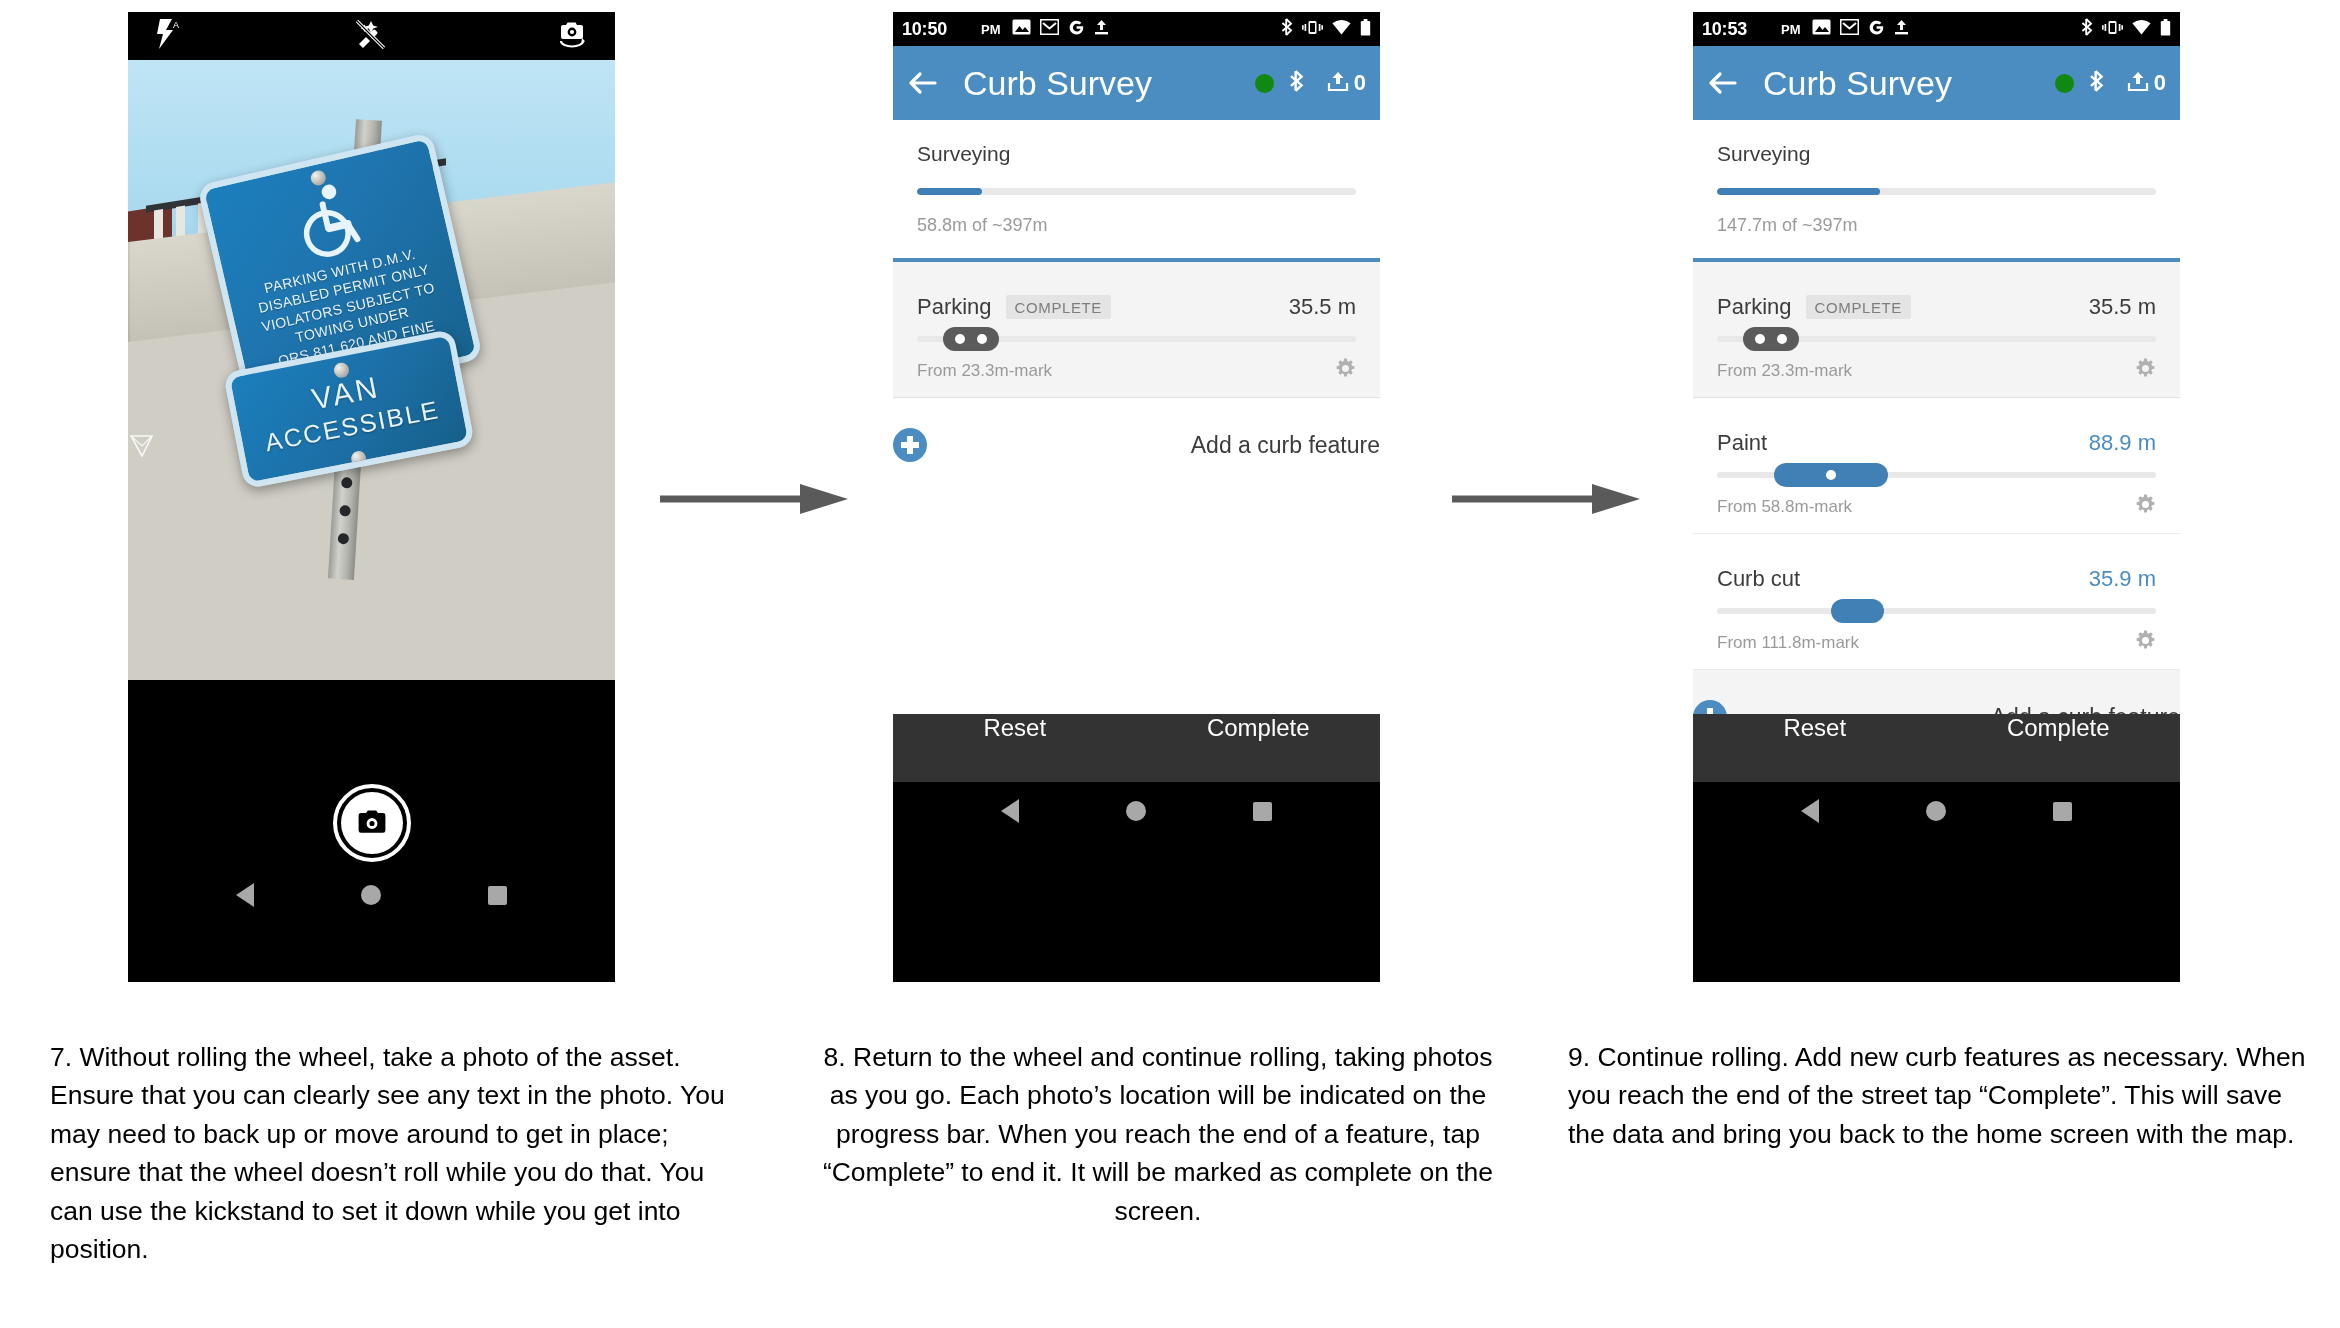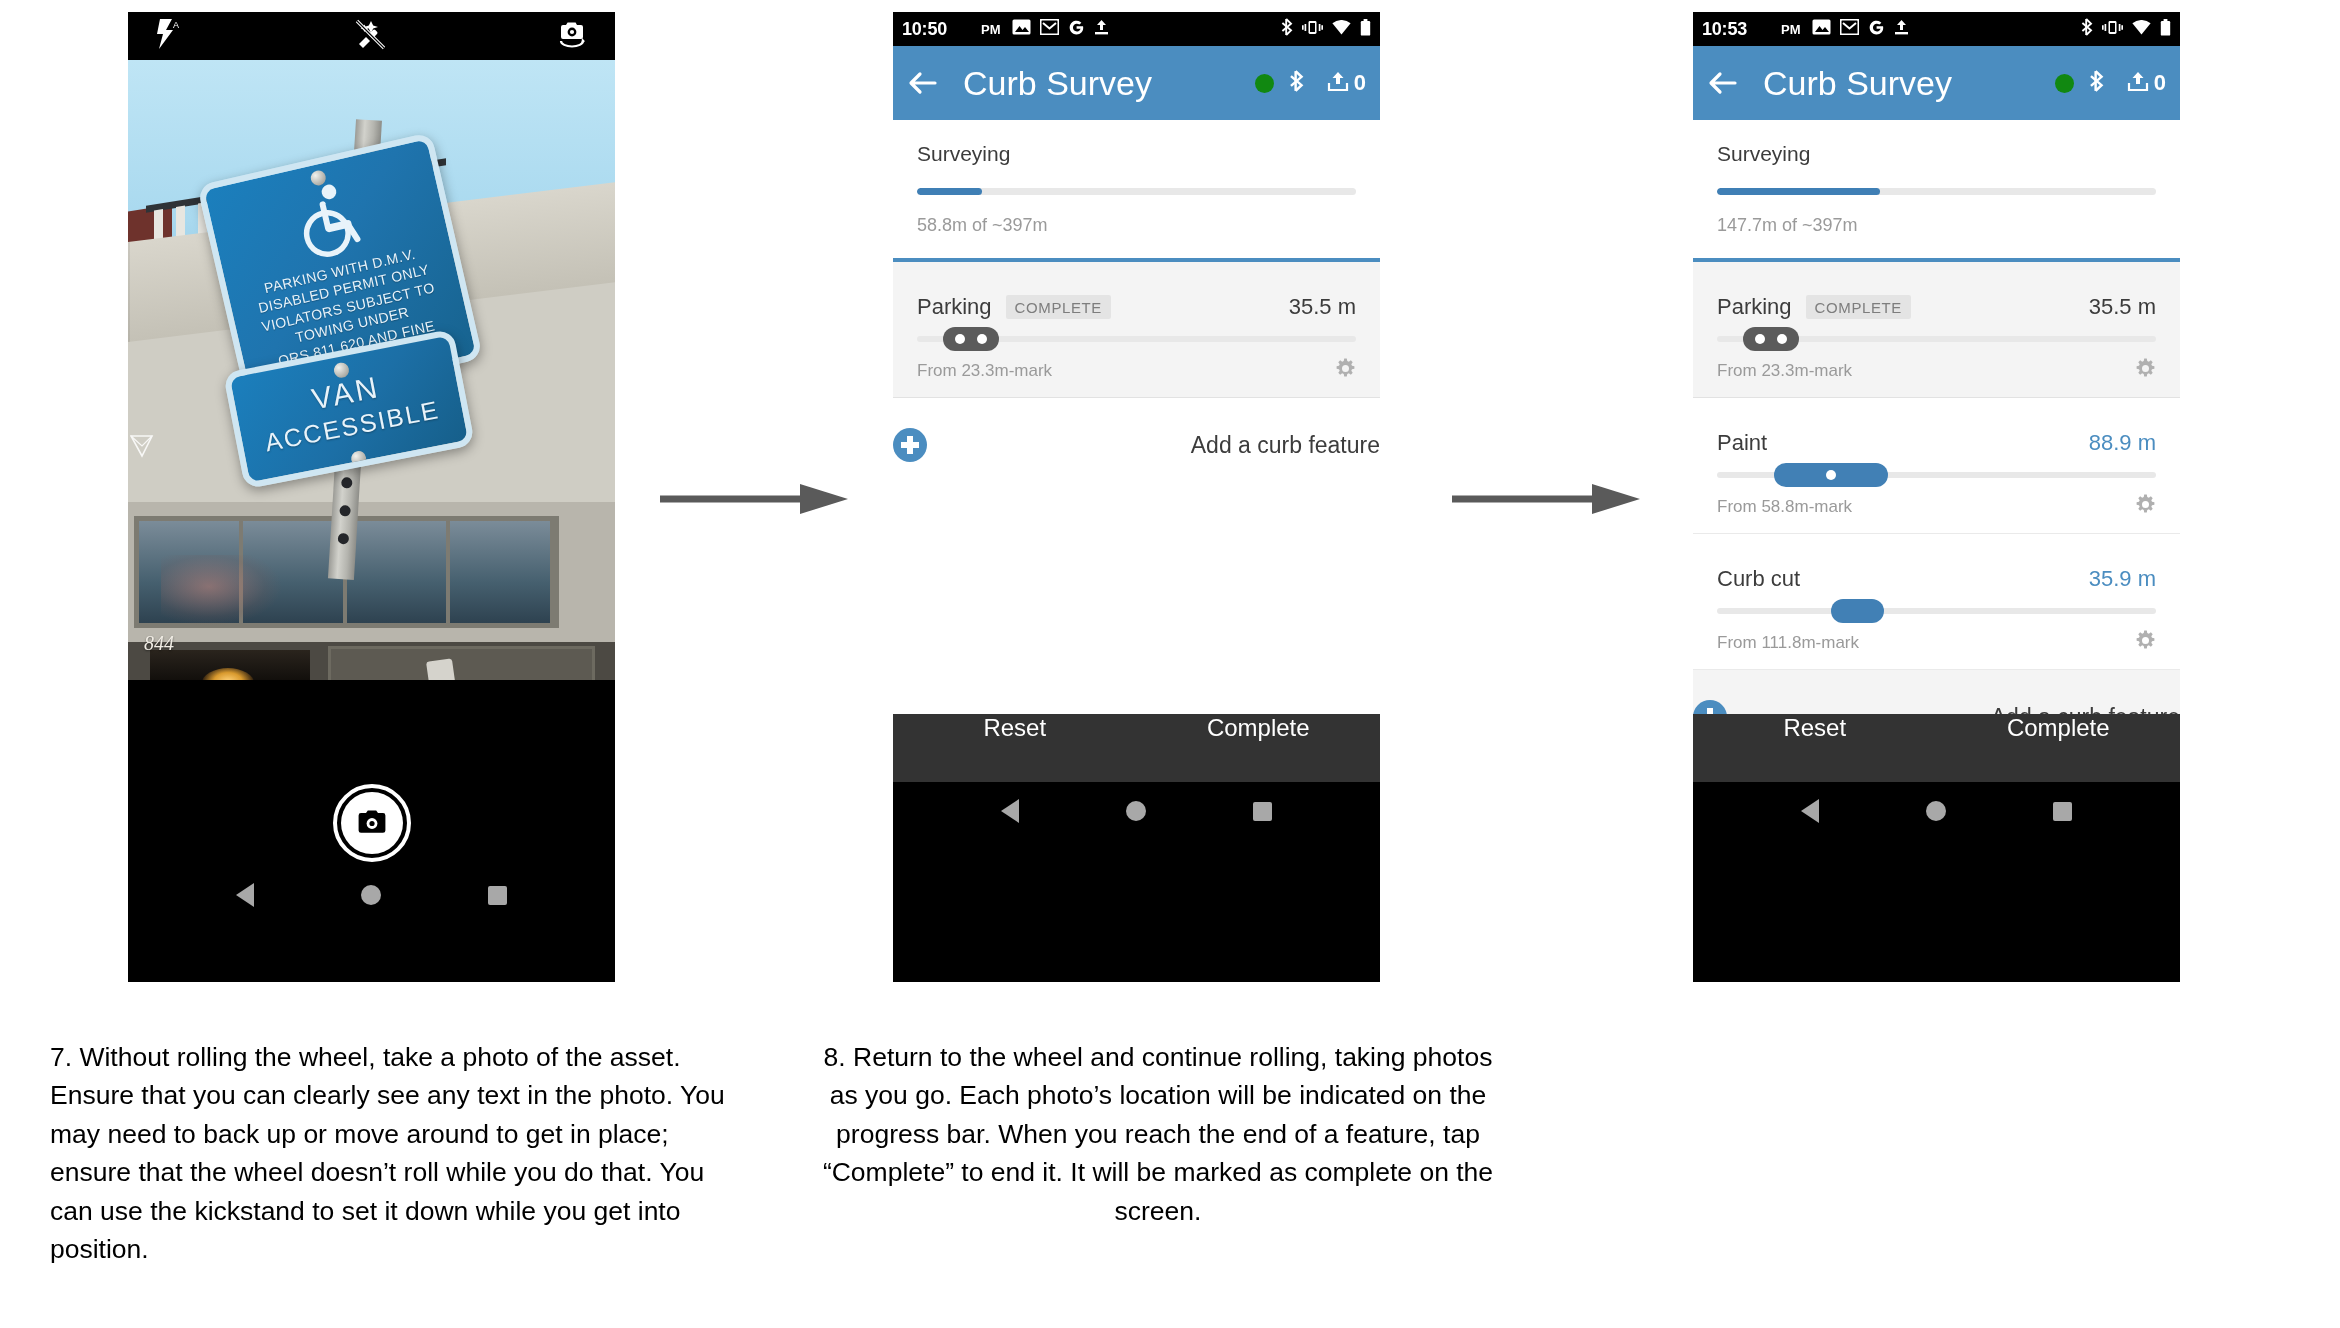--- a/index.html
+++ b/index.html
@@ -514,38 +514,20 @@
         <div class="baluster" style="left:140px"></div>
         <div class="railing-dark"></div>
         <div class="baluster" style="left:250px"></div>
         <div class="baluster" style="left:272px"></div>
       </div>
       <div class="stonewall2"></div>
       <div class="sidewalk"></div>
 
       <div class="building">
         <div class="stone"></div>
-        <div class="storefront">
-          <div class="window-band">
-            <div class="window-pane"></div>
-            <div class="window-pane"></div>
-            <div class="window-pane"></div>
-            <div class="window-pane"></div>
-            <div class="tree-reflect"></div>
-          </div>
-          <div class="lower-front">
-            <div class="doorway">
-              <div class="lamp"></div>
-            </div>
-            <div class="right-door"></div>
-
-            <div class="sensor"></div>
-          </div>
-          <div class="addr-844">844</div>
-        </div>
       </div>
 
       <div class="sign-post">
         <div class="post-hole" style="top:190px"></div>
         <div class="post-hole" style="top:218px"></div>
         <div class="post-hole" style="top:246px"></div>
         <div class="post-hole" style="top:274px"></div>
         <div class="post-hole" style="top:302px"></div>
         <div class="post-hole" style="top:330px"></div>
         <div class="post-hole" style="top:358px"></div>
@@ -926,14 +908,15 @@
   </span>
   <span class="arrow" id="arrow-2">
     <svg width="190" height="34" viewBox="0 0 190 34">
       <path d="M0 17 H148" stroke="#5a5a5a" stroke-width="7"></path>
       <path d="M140 2 L188 17 L140 32 Z" fill="#5a5a5a"></path>
     </svg>
   </span>
 
   <div class="caption" id="caption-1">7. Without rolling the wheel, take a photo of the asset. Ensure that you can clearly see any text in the photo. You may need to back up or move around to get in place; ensure that the wheel doesn’t roll while you do that. You can use the kickstand to set it down while you get into position.</div>
   <div class="caption" id="caption-2">8. Return to the wheel and continue rolling, taking photos as you go. Each photo’s location will be indicated on the progress bar.  When you reach the end of a feature, tap “Complete” to end it. It will be marked as complete on the screen.</div>
+  <div class="caption" id="caption-3">9. Continue rolling. Add new curb features as necessary. When you reach the end of the street tap “Complete”. This will save the data and bring you back to the home screen with the map.</div>
 
 </div>
 
 </body></html>

